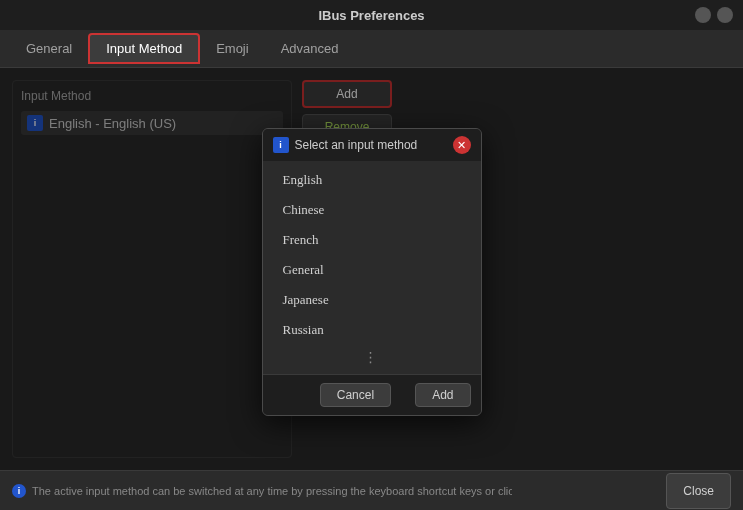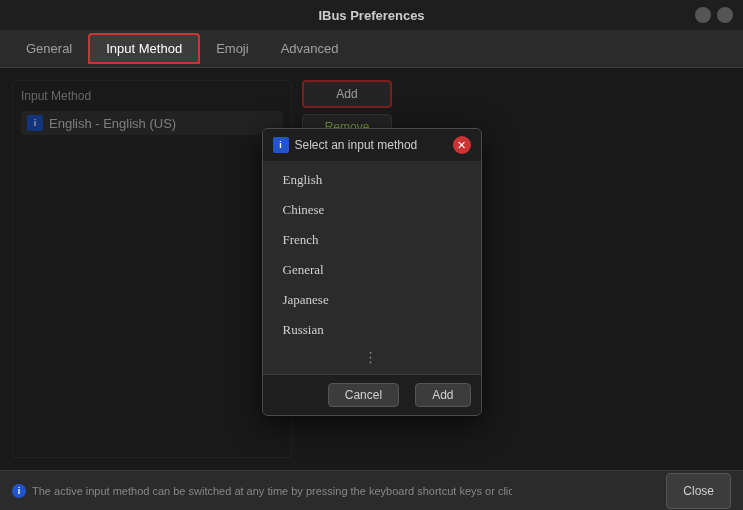--- a/index.html
+++ b/index.html
@@ -258,21 +258,21 @@
       text-align: center;
       padding: 4px;
       color: #888;
       font-size: 14px;
       letter-spacing: 2px;
     }
 
     .modal-footer {
       display: flex;
       justify-content: flex-end;
-      gap: 16px;
+      gap: 24px;
       padding: 8px 10px;
       background: #1e1e1e;
       border-top: 1px solid #3a3a3a;
     }
     .modal-btn {
       padding: 4px 16px;
       background: #3c3c3c;
       border: 1px solid #555;
       border-radius: 4px;
       color: #d0d0d0;

